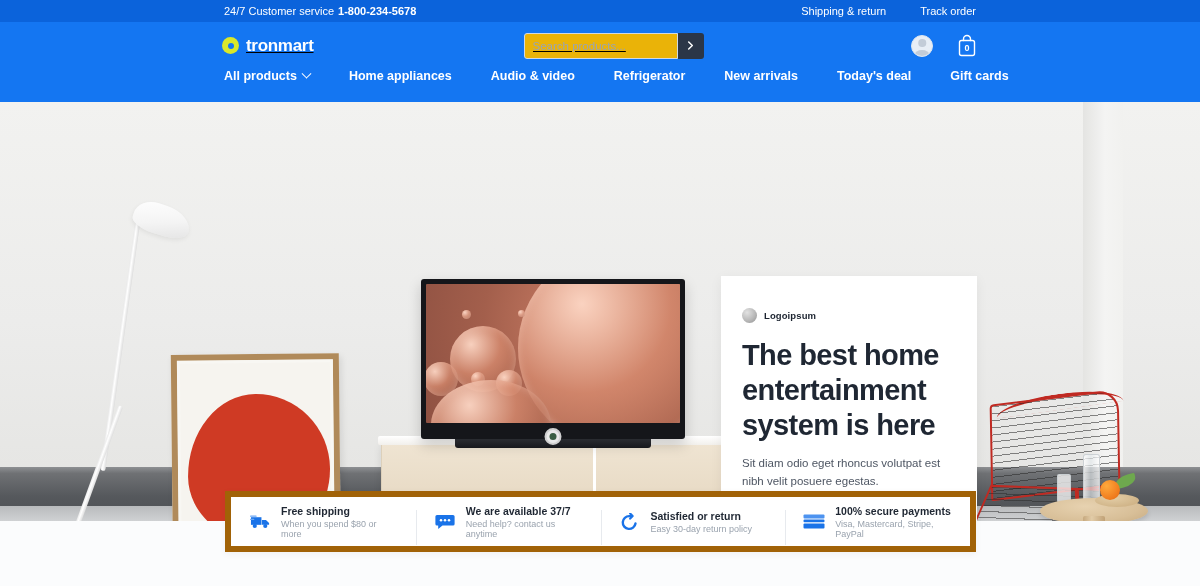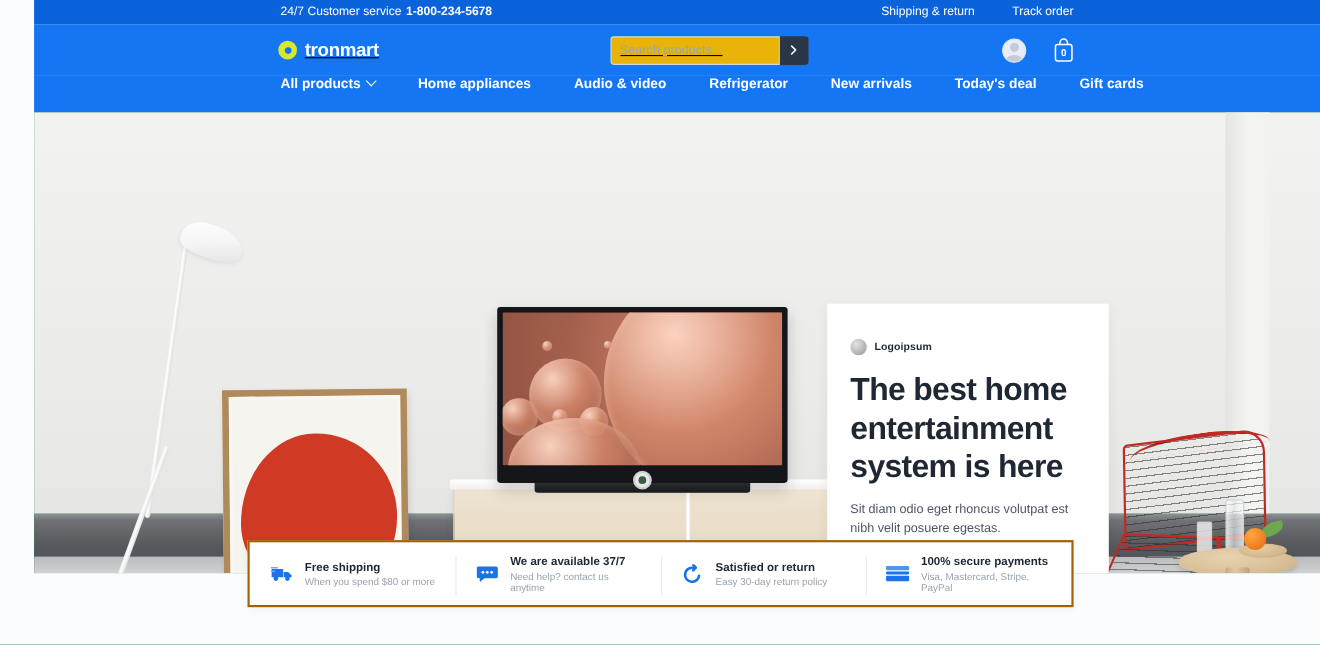--- a/index.html
+++ b/index.html
@@ -6,21 +6,21 @@
 
   body {
     width: 1200px;
     height: 586px;
     overflow: hidden;
     background: #fbfcfd;
     font-family: "Liberation Sans", sans-serif;
     -webkit-font-smoothing: antialiased;
   }
 
-  .page { position: relative; width: 1200px; height: 448px; padding-left: 31px; }
+  .page { position: relative; width: 1200px; height: 448px; }
 
   
   .topbar {
     height: 22px;
     background: #0b63db;
     display: flex;
     align-items: center;
     color: #ffffff;
     font-size: 11px;
   }
@@ -432,21 +432,21 @@
     text-decoration: none;
     cursor: pointer;
   }
 
   
   .features {
     position: absolute;
     left: 225px; top: 491px;
     width: 751px; height: 61px;
     background: #ffffff;
-    border: 2px solid #a16207;
+    border: 6px solid #a16207;
     display: flex;
     align-items: flex-end;
     box-shadow: 0 2px 7px rgba(30,40,60,0.05);
   }
   .feature {
     flex: 1;
     height: 100%;
     display: flex;
     align-items: center;
     gap: 10px;

